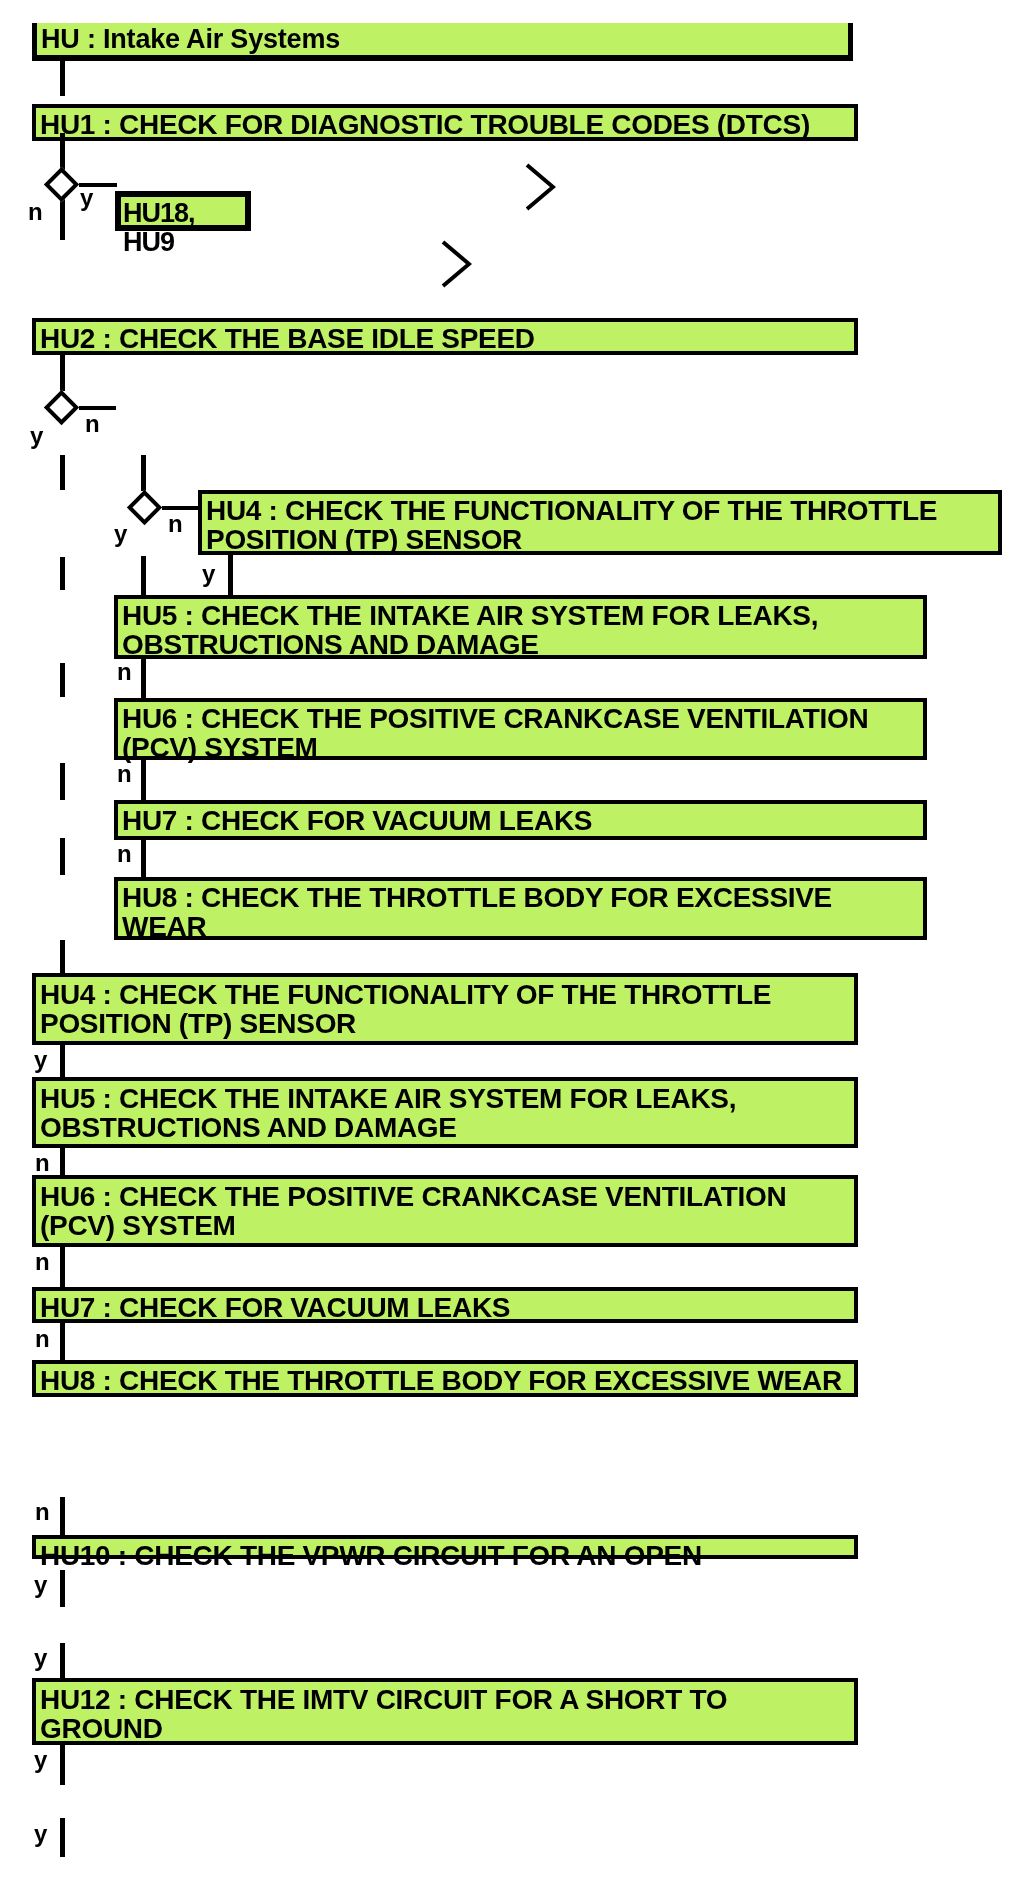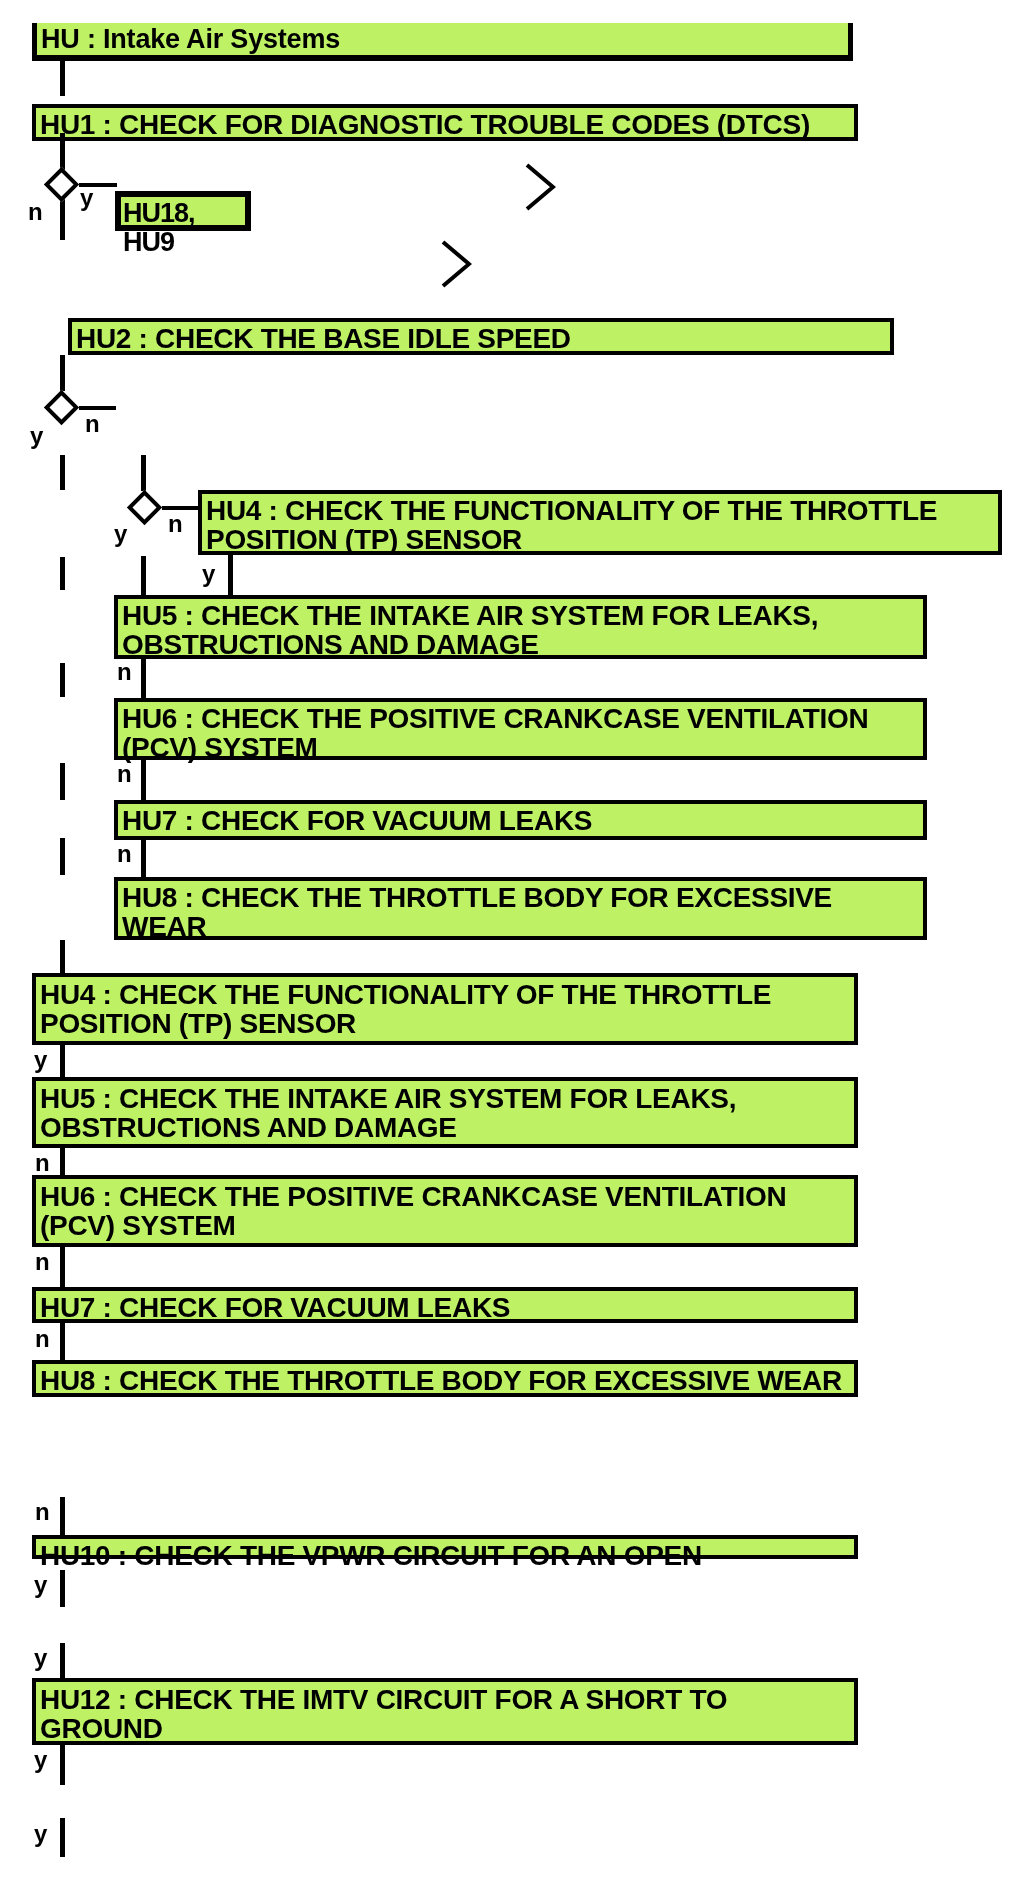--- a/index.html
+++ b/index.html
@@ -30,21 +30,21 @@
 
 <div id="canvas">
 
   <div class="box title" style="left:32px;top:23px;width:821px;height:38px;">HU : Intake Air Systems</div>
 
   <div class="box" style="left:32px;top:104px;width:826px;height:37px;">HU1 : CHECK FOR DIAGNOSTIC TROUBLE CODES (DTCS)</div>
 
   <div class="box ref" style="left:115px;top:147px;width:136px;height:40px;margin-top:44px;">HU18, HU9</div>
 
 
-  <div class="box" style="left:32px;top:318px;width:826px;height:37px;margin-left:36px;">HU2 : CHECK THE BASE IDLE SPEED</div>
+  <div class="box" style="left:32px;top:318px;width:826px;height:37px;">HU2 : CHECK THE BASE IDLE SPEED</div>
 
 
   <div class="box" style="left:198px;top:490px;width:804px;height:65px;">HU4 : CHECK THE FUNCTIONALITY OF THE THROTTLE
 POSITION (TP) SENSOR</div>
 
   <div class="box" style="left:114px;top:595px;width:813px;height:64px;">HU5 : CHECK THE INTAKE AIR SYSTEM FOR LEAKS,
 OBSTRUCTIONS AND DAMAGE</div>
 
   <div class="box" style="left:114px;top:698px;width:813px;height:62px;">HU6 : CHECK THE POSITIVE CRANKCASE VENTILATION
 (PCV) SYSTEM</div>

